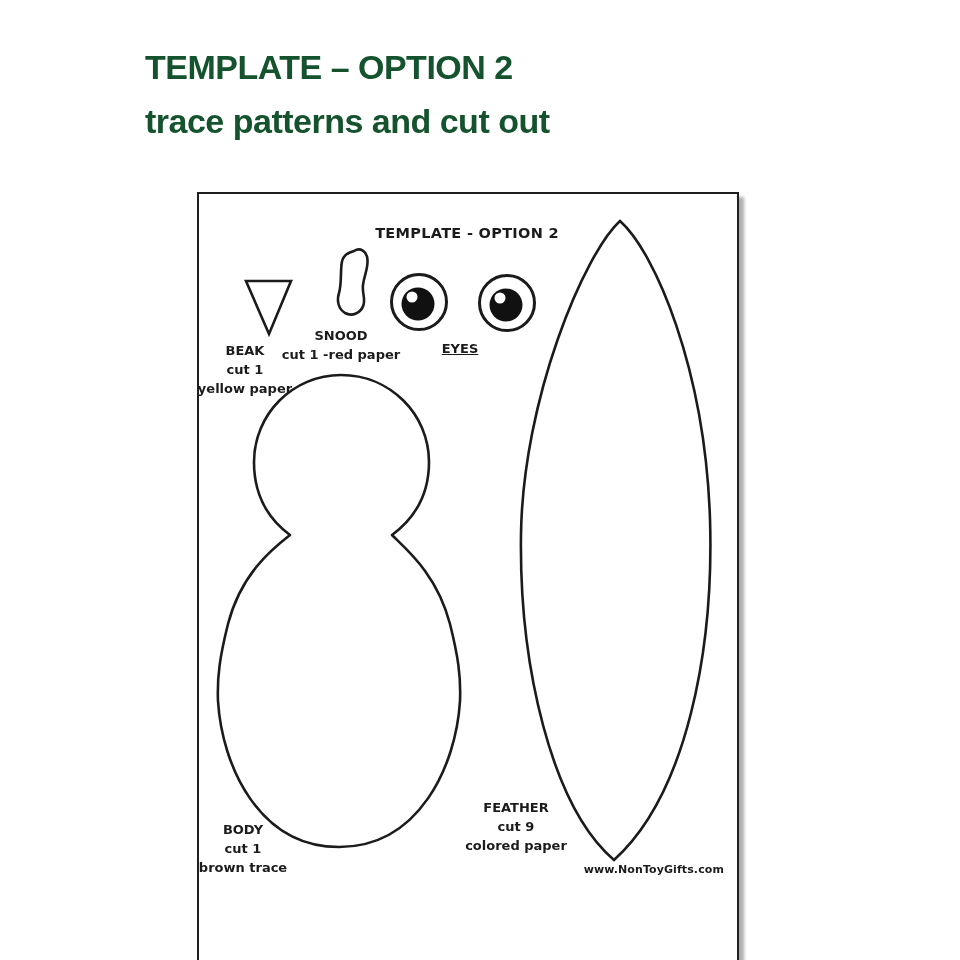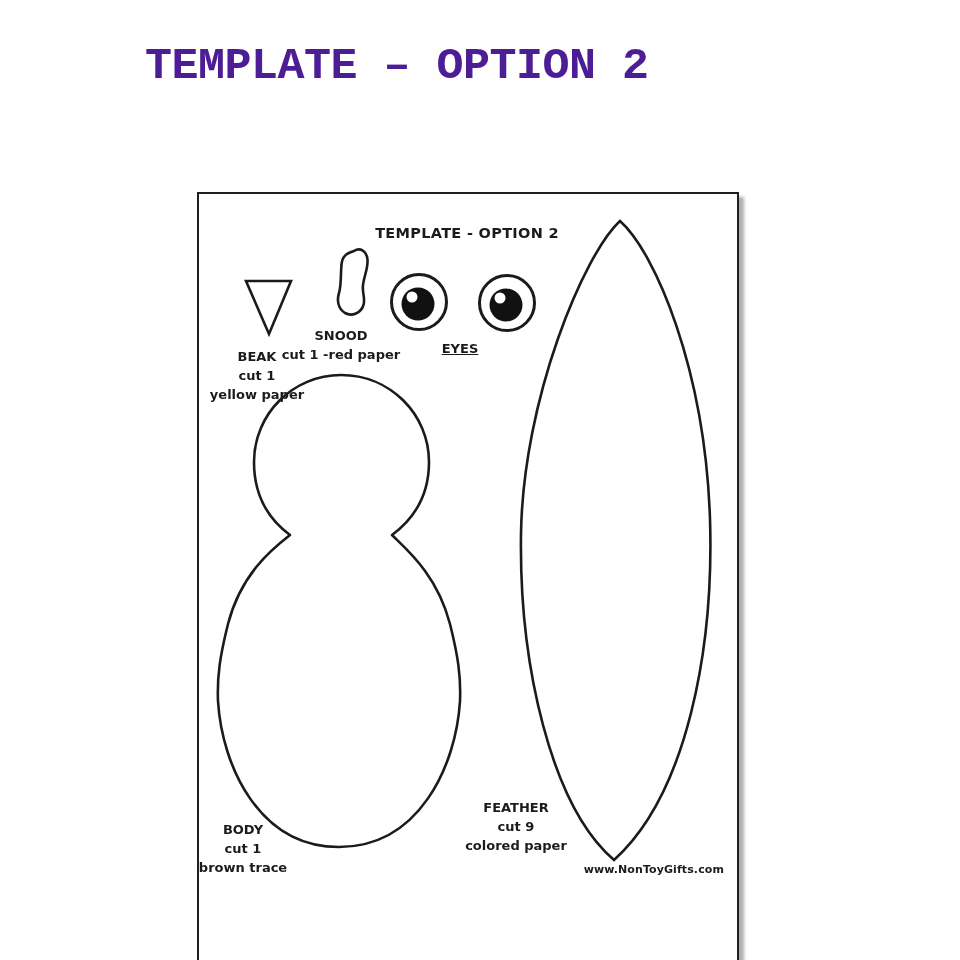--- a/index.html
+++ b/index.html
@@ -2,23 +2,23 @@
 <html><head>
 <meta charset="utf-8">
 <style>
   * { margin:0; padding:0; box-sizing:border-box; }
   html,body { width:960px; height:960px; background:#ffffff; overflow:hidden; }
   body { font-family:"Liberation Sans", sans-serif; position:relative; }
 
   
   .slide-title {
     position:absolute; left:145px; top:40px;
-    font-family:Liberation Mono, monospace;
-    font-weight:600; font-size:45px; line-height:54px;
-    color:#4c1d95; letter-spacing:-0.5px;
+    font-family:Liberation Sans, sans-serif;
+    font-weight:600; font-size:34px; line-height:54px;
+    color:#14532d; letter-spacing:-0.5px;
   }
 
   
   .sheet {
     position:absolute; left:197px; top:192px; width:542px; height:893px;
     background:#ffffff;
     border:2px solid #1f1f1f;
     box-shadow:5px 5px 3px rgba(110,110,110,0.55);
   }
   .sheet svg { position:absolute; left:0; top:0; }
@@ -38,20 +38,21 @@
     font-size:11px; line-height:12px; letter-spacing:0.1px;
   }
 </style>
 </head>
 <body>
 
 <div>
 
   <div class="slide-title">
     <div>TEMPLATE – OPTION 2</div>
+    <div>trace patterns and cut out</div>
   </div>
 
   <div class="sheet">
 
     <svg width="542" height="699" viewBox="0 0 542 699">
 
       <polygon points="47,87 92,87 70,140" fill="none" stroke="#1b1b1b" stroke-width="2.6" stroke-linejoin="miter"></polygon>
 
       <path d="M 155 57
                C 161 53 168 57 168.5 66
@@ -88,21 +89,21 @@
 
       <path d="M 421 27
                C 456 58 506 175 511 325
                C 515 455 488 600 415 666
                C 352 612 320 470 322 340
                C 324 205 385 60 421 27 Z" fill="none" stroke="#1b1b1b" stroke-width="2.6" stroke-linejoin="miter"></path>
     </svg>
 
     <div class="lbl header" style="left:268px; top:30px;">TEMPLATE - OPTION 2</div>
 
-    <div class="lbl" style="left:46px; top:153px;margin-left:12px;">
+    <div class="lbl" style="left:46px; top:147px;">
       <div>BEAK</div>
       <div>cut 1</div>
       <div>yellow paper</div>
     </div>
 
     <div class="lbl" style="left:142px; top:132px;">
       <div>SNOOD</div>
       <div>cut 1 -red paper</div>
     </div>
 

